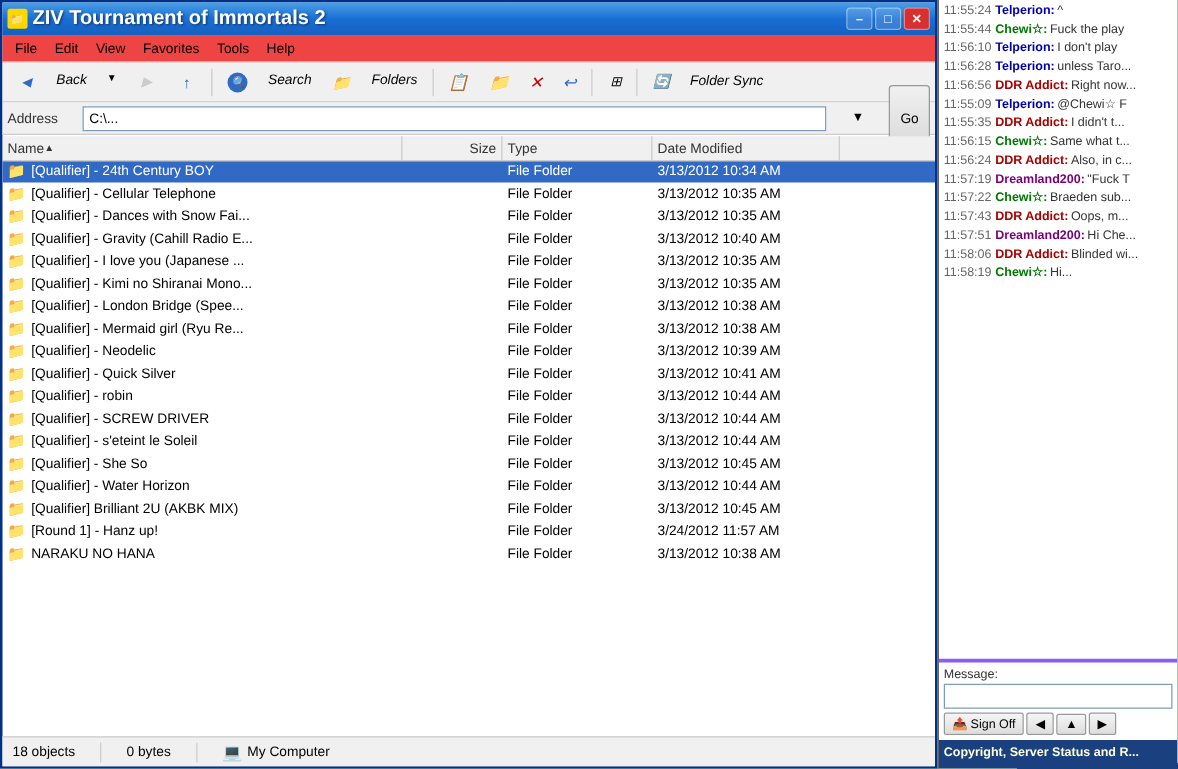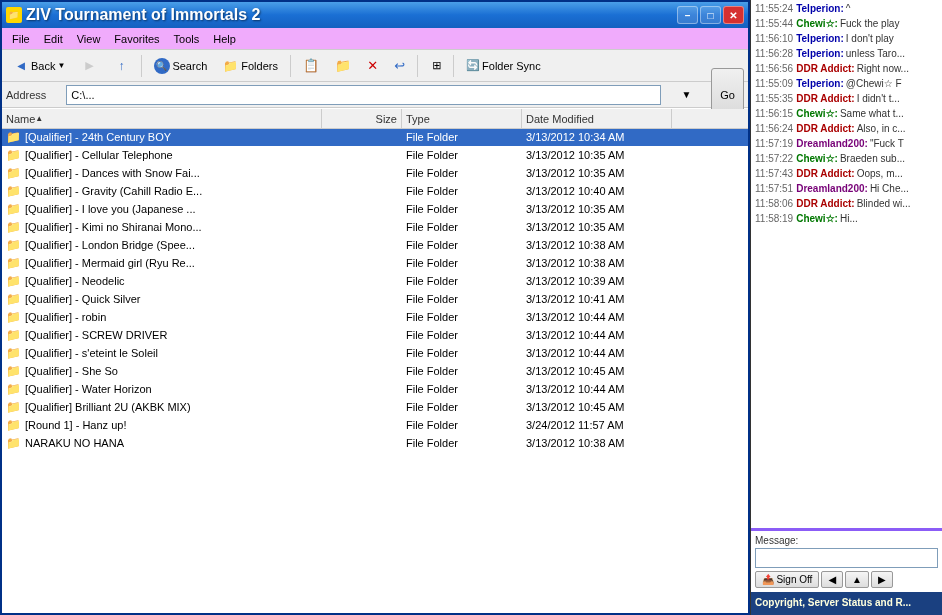--- a/index.html
+++ b/index.html
@@ -55,21 +55,21 @@
       cursor: pointer;
       display: flex; align-items: center; justify-content: center;
       font-size: 10px; font-weight: bold;
       color: white;
       background: rgba(255,255,255,0.15);
     }
     .title-btn.close { background: #d63030; }
 
     
     .menu-bar {
-      background: #f0abfc;
+      background: #ef4444;
       height: 22px;
       display: flex;
       align-items: center;
       padding: 0 4px;
       border-bottom: 1px solid #ccc;
       gap: 2px;
     }
     .menu-item {
       padding: 2px 6px;
       cursor: pointer;
@@ -82,28 +82,28 @@
       background: #f0f0f0;
       height: 32px;
       display: flex;
       align-items: center;
       padding: 0 4px;
       border-bottom: 1px solid #ccc;
       gap: 2px;
     }
     .toolbar-btn {
       display: flex;
-      align-items: center;
-      gap: 2px;
+      gap: 16px;
       padding: 3px 6px;
       border: 1px solid transparent;
       border-radius: 3px;
       cursor: pointer;
       font-size: 11px;
       background: transparent;
+      font-style: italic;
     }
     .toolbar-separator { width: 1px; height: 22px; background: #ccc; margin: 0 3px; }
     .btn-icon { width: 16px; height: 16px; display: flex; align-items: center; justify-content: center; }
     .back-icon::before { content: '◀'; color: #316ac5; font-size: 10px; }
     .up-icon::before { content: '↑'; color: #316ac5; font-size: 12px; }
     .search-icon-img { width: 16px; height: 16px; background: #316ac5; border-radius: 50%; display: flex; align-items: center; justify-content: center; color: white; font-size: 9px; }
     .folders-icon::before { content: '📁'; font-size: 12px; }
     .views-btn { margin-left: 2px; }
 
     
@@ -539,20 +539,30 @@
       <span>NARAKU NO HANA</span>
     </div>
     <div class="file-cell size"></div>
     <div class="file-cell type">File Folder</div>
     <div class="file-cell date">3/13/2012 10:38 AM</div>
   </div>
         </div>
     </div>
   </div>
 
+  <div class="status-bar">
+    <span class="status-section">18 objects</span>
+    <div class="status-separator"></div>
+    <span class="status-section">0 bytes</span>
+    <div class="status-separator"></div>
+    <span class="status-section">
+      <span style="font-size:13px;">💻</span>
+      <span>My Computer</span>
+    </span>
+  </div>
 </div>
 
 <div class="chat-panel">
   <div class="chat-messages" id="chat-messages-container">
       <div class="chat-line">
     <span class="chat-time">11:55:24</span>
     <span class="chat-name telperion">Telperion:</span>
     <span class="chat-msg">^</span>
   </div>
       <div class="chat-line">

